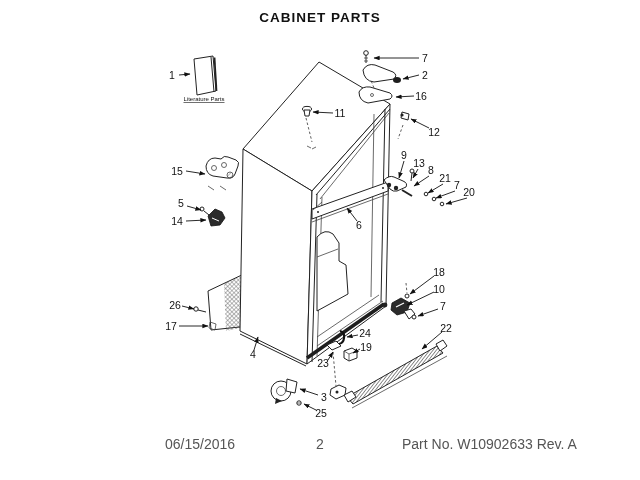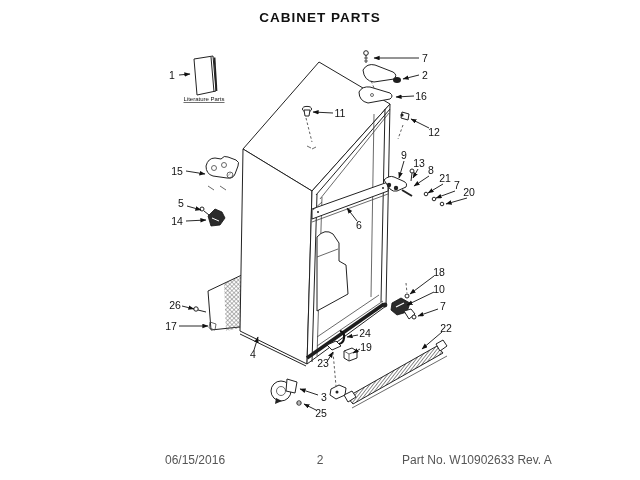--- a/index.html
+++ b/index.html
@@ -1,20 +1,20 @@
 <!DOCTYPE html>
 <html><head>
 <meta charset="utf-8">
 <style>
   html,body{margin:0;padding:0;background:#fff;}
   #page{position:relative;width:640px;height:480px;background:#ffffff;overflow:hidden;
         font-family:"Liberation Sans",sans-serif;}
   .title{position:absolute;top:10px;left:0;width:640px;text-align:center;
          font-size:13.5px;font-weight:bold;letter-spacing:1px;color:#111;}
-  .footer span{position:absolute;top:453px;font-size:12px;color:#555;}
+  .footer span{position:absolute;top:436px;font-size:14px;color:#555;}
   .f-date{left:165px;}
   .f-page{left:50%;transform:translateX(-50%);}
   .f-part{left:385px;margin-left:17px;}
   svg{position:absolute;left:0;top:0;}
   svg .ln{stroke:#222;stroke-width:1;fill:none;}
   svg .thin{stroke:#444;stroke-width:.8;fill:none;}
   svg .wh{fill:#fff;stroke:#222;stroke-width:1;}
   svg .dk{fill:#2b2b2b;stroke:#111;stroke-width:.8;}
   svg .leader{stroke:#111;stroke-width:.9;fill:none;}
   svg .dash{stroke:#333;stroke-width:.8;fill:none;stroke-dasharray:2.5 2.2;}

